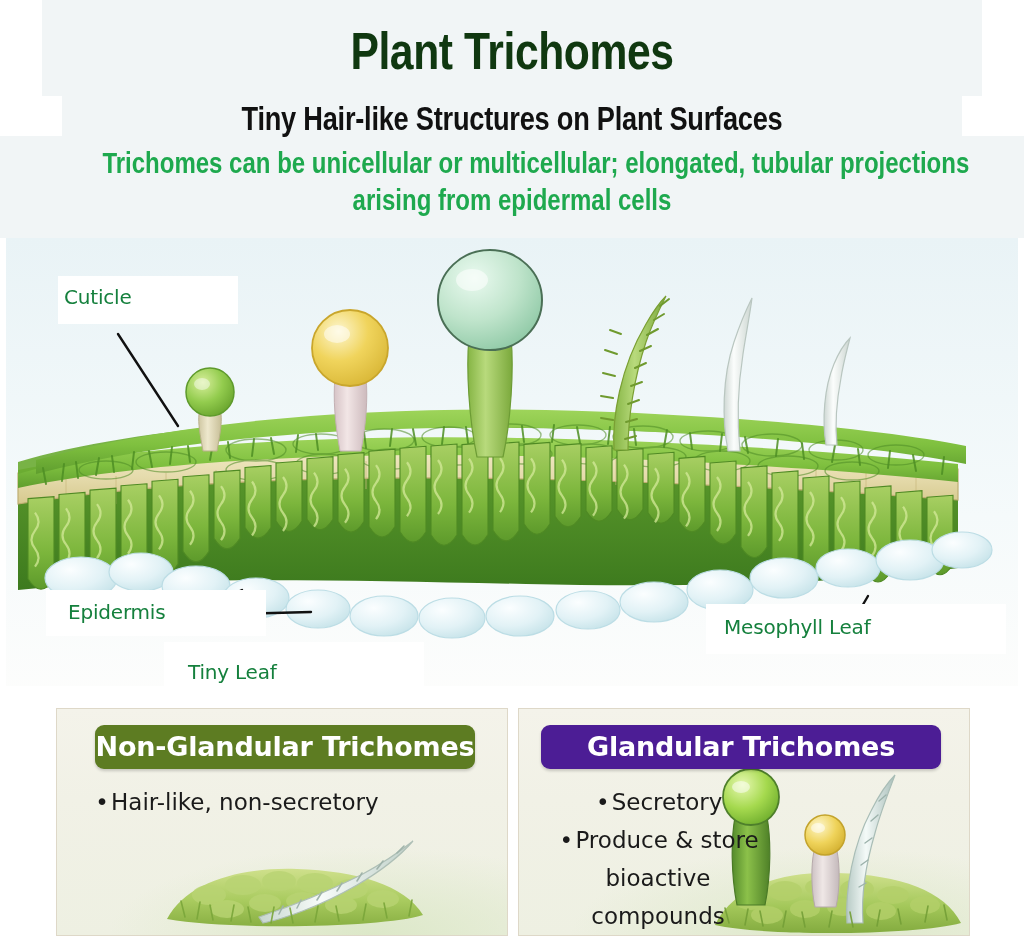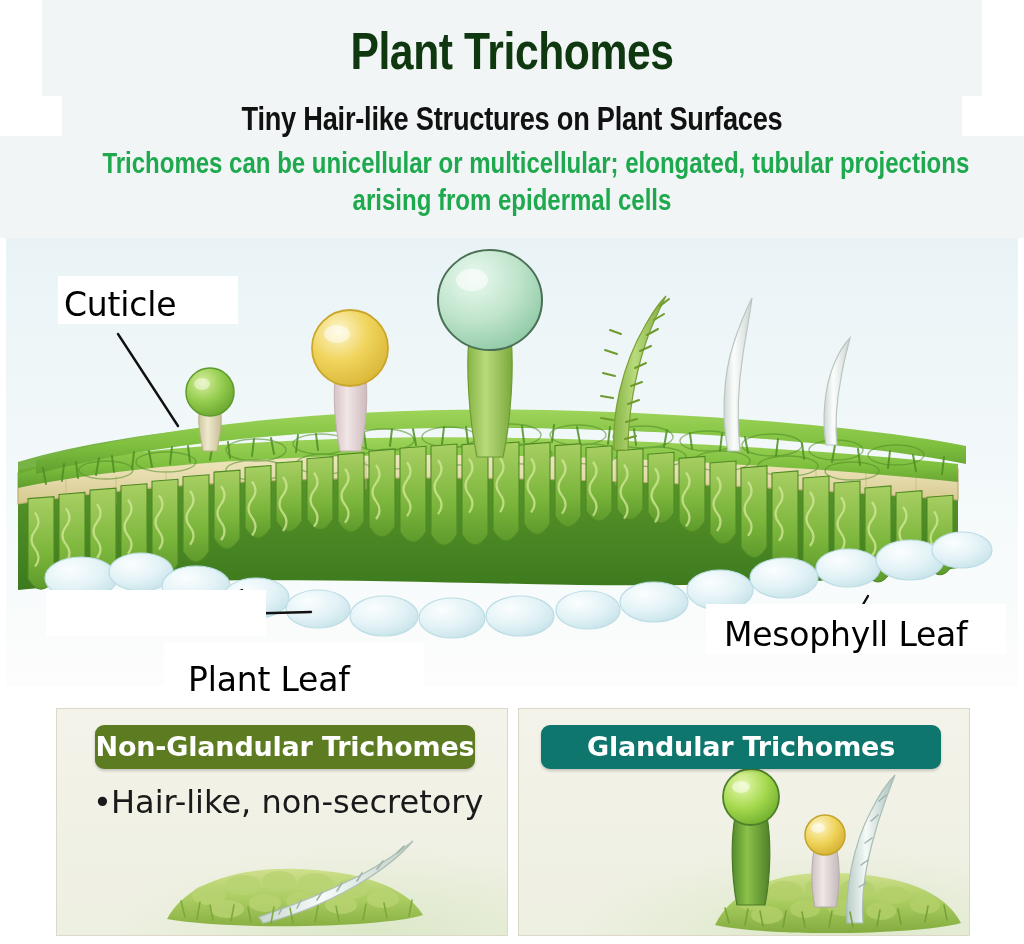--- a/index.html
+++ b/index.html
@@ -97,22 +97,22 @@
     height: 462px;
     background: linear-gradient(180deg,#eef5f7 0%, #f4f9fa 45%, #fdfdfc 100%);
     overflow: hidden;
   }
   .illus-white-l { position:absolute; left:0; top:0; width:22px; height:462px; background:#fdfdfd; }
   .illus-white-b { position:absolute; left:0; bottom:0; width:1012px; height:14px; background:#ffffff; }
 
   
   .lbl {
     position: absolute;
-    font-size: 33px;
-    color: #000000;
+    font-size: 20px;
+    color: #15803d;
     letter-spacing: -0.2px;
     white-space: nowrap;
     font-family: "DejaVu Sans", sans-serif;
   }
   .lbl-cuticle   { left: 64px;  top: 285px; }
   .lbl-epidermis { left: 68px;  top: 600px; }
   .lbl-plantleaf { left: 188px; top: 660px; }
   .lbl-mesophyll { left: 724px; top: 615px; }
 
   .lbl-white-bg {
@@ -151,26 +151,26 @@
     color: #ffffff;
     font-size: 27px;
     font-weight: bold;
     line-height: 44px;
     text-align: center;
     letter-spacing: -0.2px;
     font-family: "DejaVu Sans", sans-serif;
     box-shadow: 0 2px 3px rgba(0,0,0,0.18);
   }
   .pill-left  { left: 38px;  width: 380px; background: #5d7c22; }
-  .pill-right { left: 22px;  width: 400px; background: #0f766e; }
+  .pill-right { left: 22px;  width: 400px; background: #4c1d95; }
 
   .bullets {
     position: absolute;
     left: 36px; top: 74px;
-    font-size: 32px;
+    font-size: 23px;
     line-height: 38px;
     color: #1a1a1a;
     font-family: "DejaVu Sans", sans-serif;
     text-align: center;
   }
   .bullets-right { left: 34px; width: 210px; }
   .bullet { display: block; white-space: nowrap; }
   .bullet .dot { display:inline-block; width: 18px; }
   .bullet-wrap { white-space: normal; }
 </style>
@@ -509,21 +509,22 @@
 
     <div class="lbl-white-bg" style="left:52px; top:38px; width:180px; height:48px;"></div>
     <div class="lbl-white-bg" style="left:40px; top:352px; width:220px; height:46px;"></div>
     <div class="lbl-white-bg" style="left:158px; top:404px; width:260px; height:54px;"></div>
     <div class="lbl-white-bg" style="left:700px; top:366px; width:300px; height:50px;"></div>
 
     <div class="illus-white-b"></div>
   </div>
 
   <div class="lbl lbl-cuticle">Cuticle</div>
-  <div class="lbl lbl-plantleaf">Plant Leaf</div>
+  <div class="lbl lbl-epidermis">Epidermis</div>
+  <div class="lbl lbl-plantleaf">Tiny Leaf</div>
   <div class="lbl lbl-mesophyll">Mesophyll Leaf</div>
 
   <div class="panels">
 
     <div class="panel panel-left">
       <div class="panel-bg"></div>
 
       <svg width="452" height="228" viewBox="0 0 452 228" style="position:absolute;left:0;top:0;">
         <defs>
           <linearGradient id="mossL" x1="0" y1="0" x2="0" y2="1">
@@ -672,16 +673,20 @@
             <path d="M310,218 l3,-16"></path>
           <path d="M334,218 l-3,-15"></path>
             <path d="M358,217 l3,-16"></path>
             <path d="M382,215 l-3,-15"></path>
           <path d="M406,213 l3,-16"></path>
             <path d="M428,211 l-3,-15"></path>
         </g>
       </svg>
 
       <div class="pill pill-right">Glandular Trichomes</div>
+      <div class="bullets bullets-right">
+        <span class="bullet"><span class="dot">•</span><span>Secretory</span></span>
+        <span class="bullet bullet-wrap"><span class="dot">•</span><span>Produce &amp; store bioactive compounds</span></span>
+      </div>
     </div>
 
   </div>
 </div>
 
 </body></html>

